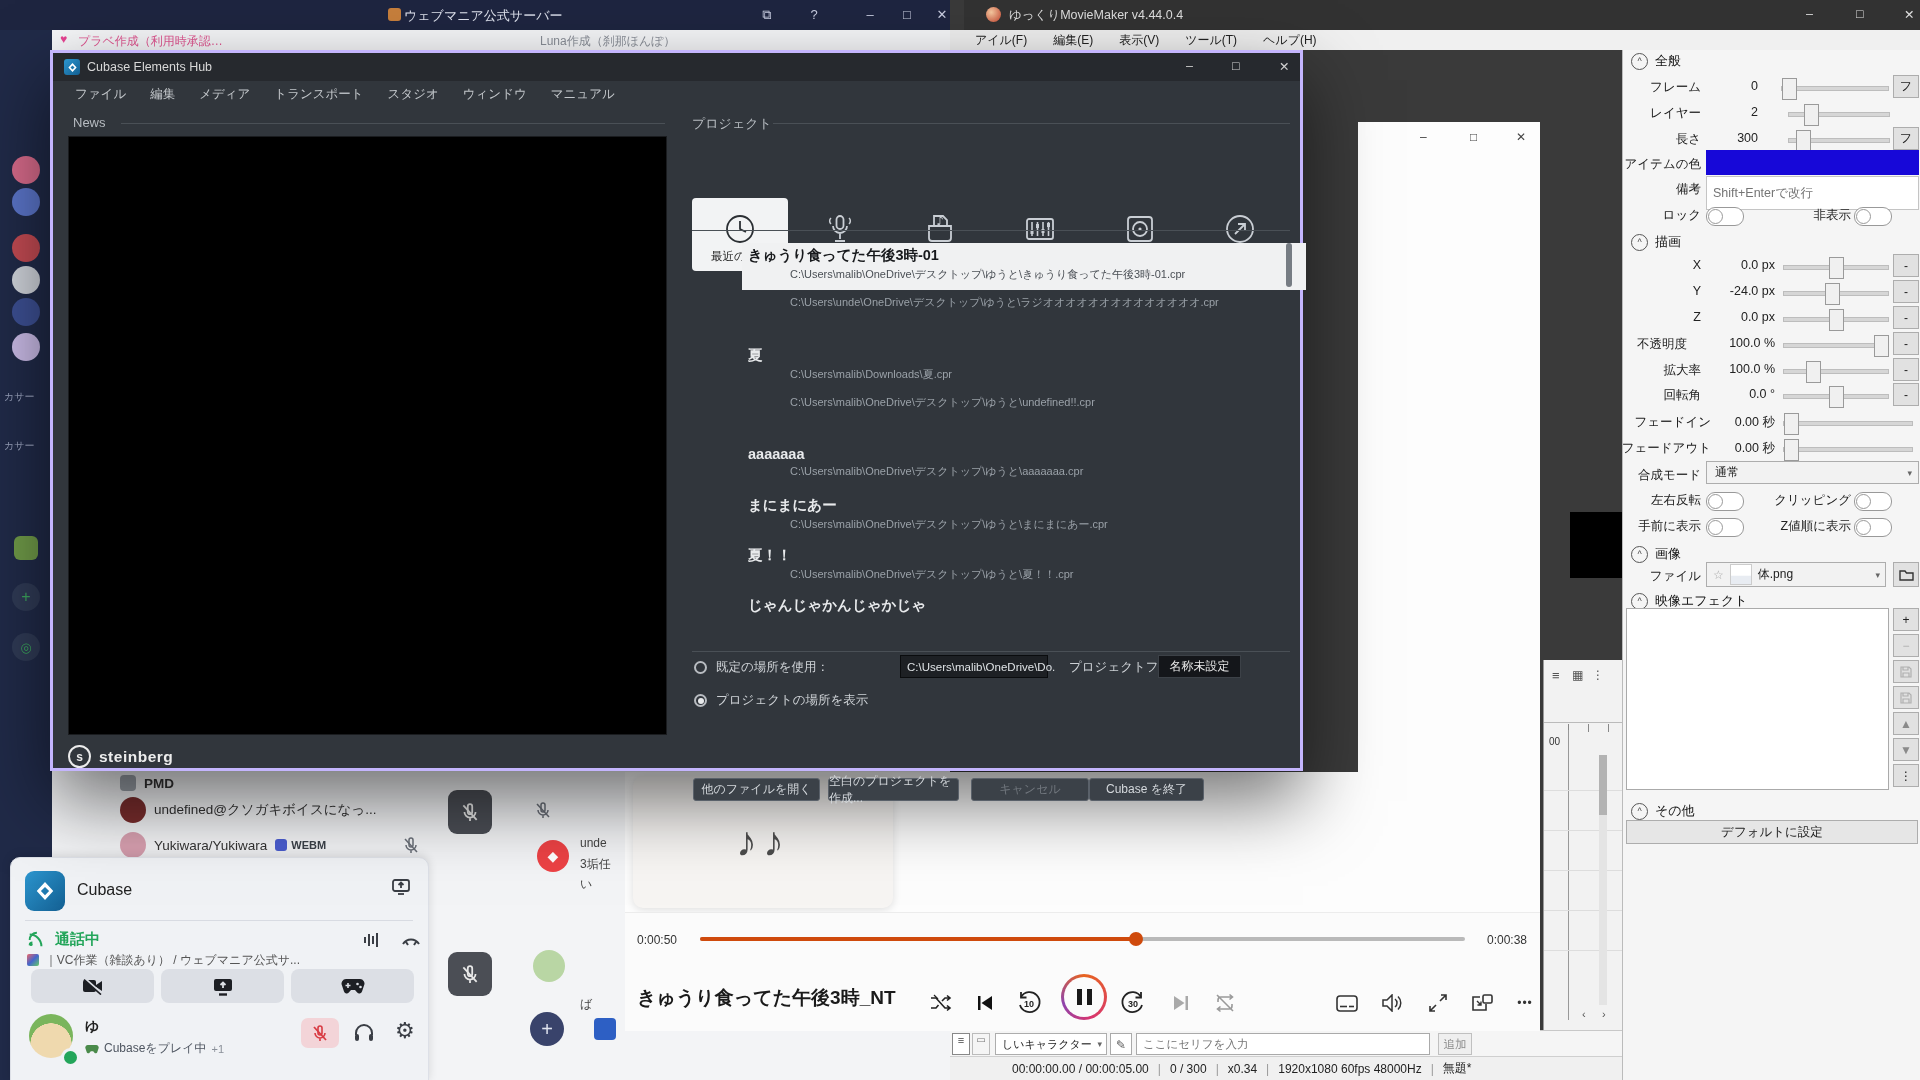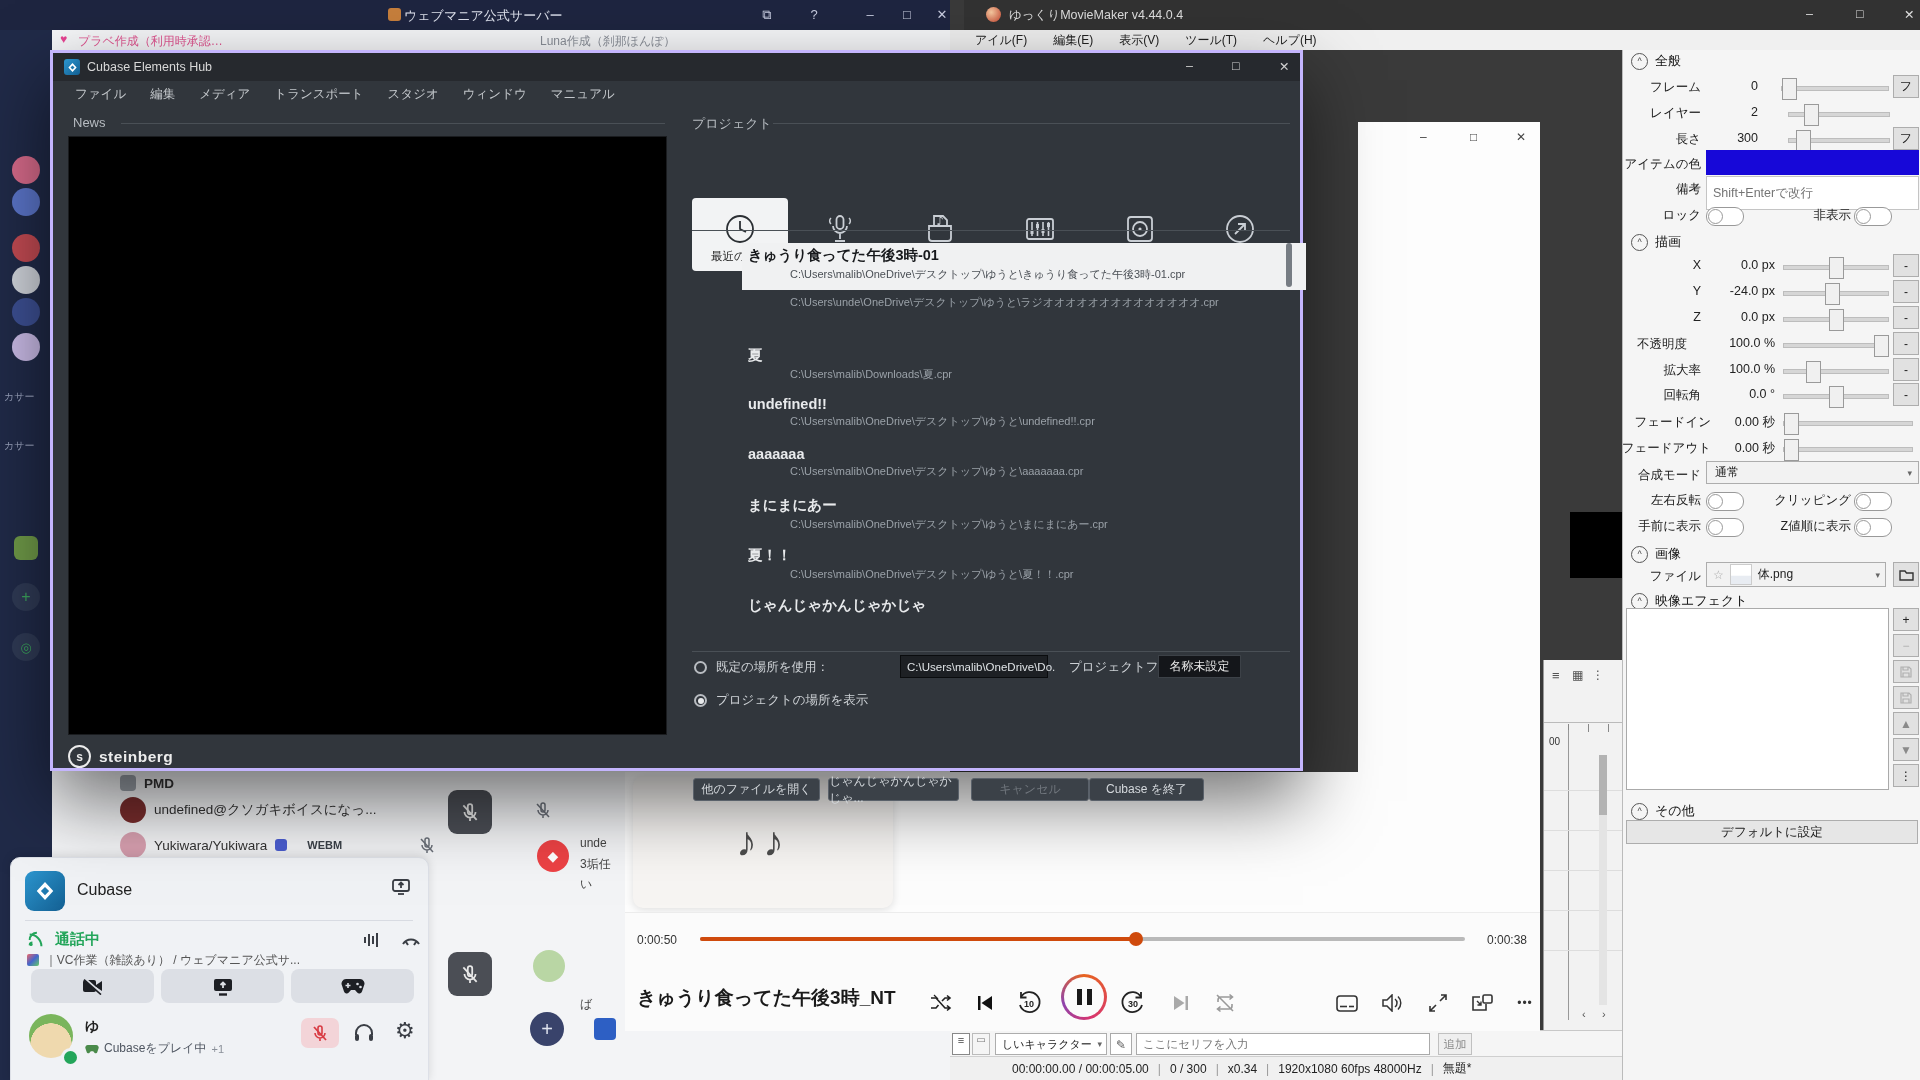--- a/index.html
+++ b/index.html
@@ -113,21 +113,21 @@
     <span>undefined@クソガキボイスになっ...</span>
     <svg width="18" height="18" viewBox="0 0 18 18" style="margin-left:150px;">
       <rect x="7" y="2" width="4" height="9" rx="2" fill="none" stroke="#6a6f78" stroke-width="1.5"></rect>
       <path d="M4 9 a5 5 0 0 0 10 0 M9 14 v3" fill="none" stroke="#6a6f78" stroke-width="1.5"></path>
       <line x1="3" y1="3" x2="15" y2="16" stroke="#6a6f78" stroke-width="1.5"></line>
     </svg>
   </div>
   <div class="abs msg-row" style="top:830px;">
     <span class="avatar" style="width:26px;height:26px;background:#d8a0b0;"></span>
     <span>Yukiwara/Yukiwara</span>
-    <span class="flex" style="gap:20px;">
+    <span class="flex" style="gap:4px;">
       <span style="width:12px;height:12px;background:#4a5dd0;border-radius:3px;"></span>
       <b style="font-size:11px;color:#3a4048;">WEBM</b>
     </span>
     <svg width="18" height="18" viewBox="0 0 18 18" style="margin-left:68px;">
       <rect x="7" y="2" width="4" height="9" rx="2" fill="none" stroke="#6a6f78" stroke-width="1.5"></rect>
       <path d="M4 9 a5 5 0 0 0 10 0 M9 14 v3" fill="none" stroke="#6a6f78" stroke-width="1.5"></path>
       <line x1="3" y1="3" x2="15" y2="16" stroke="#6a6f78" stroke-width="1.5"></line>
     </svg>
   </div>
 
@@ -662,21 +662,20 @@
         <div class="p">C:\Users\malib\OneDrive\デスクトップ\ゆうと\きゅうり食ってた午後3時-01.cpr</div>
     </div>
     <div class="item" style="top:50px;">
         <div class="p">C:\Users\unde\OneDrive\デスクトップ\ゆうと\ラジオオオオオオオオオオオオオオ.cpr</div>
     </div>
     <div class="item" style="top:100px;">
       <div class="t">夏</div>
         <div class="p">C:\Users\malib\Downloads\夏.cpr</div>
     </div>
     <div class="item" style="top:150px;">
-      <div class="t">undefined!!</div>
         <div class="p">C:\Users\malib\OneDrive\デスクトップ\ゆうと\undefined!!.cpr</div>
     </div>
     <div class="item" style="top:200px;">
       <div class="t">aaaaaaa</div>
         <div class="p">C:\Users\malib\OneDrive\デスクトップ\ゆうと\aaaaaaa.cpr</div>
     </div>
     <div class="item" style="top:250px;">
       <div class="t">まにまにあー</div>
         <div class="p">C:\Users\malib\OneDrive\デスクトップ\ゆうと\まにまにあー.cpr</div>
     </div>
@@ -702,21 +701,21 @@
   <div class="abs" style="left:1105px;top:602px;width:83px;height:23px;background:#14161a;border:1px solid #3c4147;color:#e8e8e8;font-size:12px;display:flex;align-items:center;justify-content:center;box-sizing:border-box;">
     <span>名称未設定</span>
   </div>
   <div class="radio sel" style="left:641px;top:641px;"></div>
   <span class="abs" style="left:663px;top:639px;font-size:12.5px;color:#ced2d6;">プロジェクトの場所を表示</span>
 
   <div class="hub-btn" style="left:640px;width:127px;">
       <span>他のファイルを開く</span>
     </div>
   <div class="hub-btn" style="left:775px;width:131px;">
-      <span>じゃんじゃかんじゃかじゃ...</span>
+      <span>空白のプロジェクトを作成...</span>
     </div>
   <div class="hub-btn" style="left:918px;width:118px;color:#70767d;">
       <span>キャンセル</span>
     </div>
   <div class="hub-btn" style="left:1036px;width:115px;">
       <span>Cubase を終了</span>
     </div>
 </div>
 
 </body></html>

